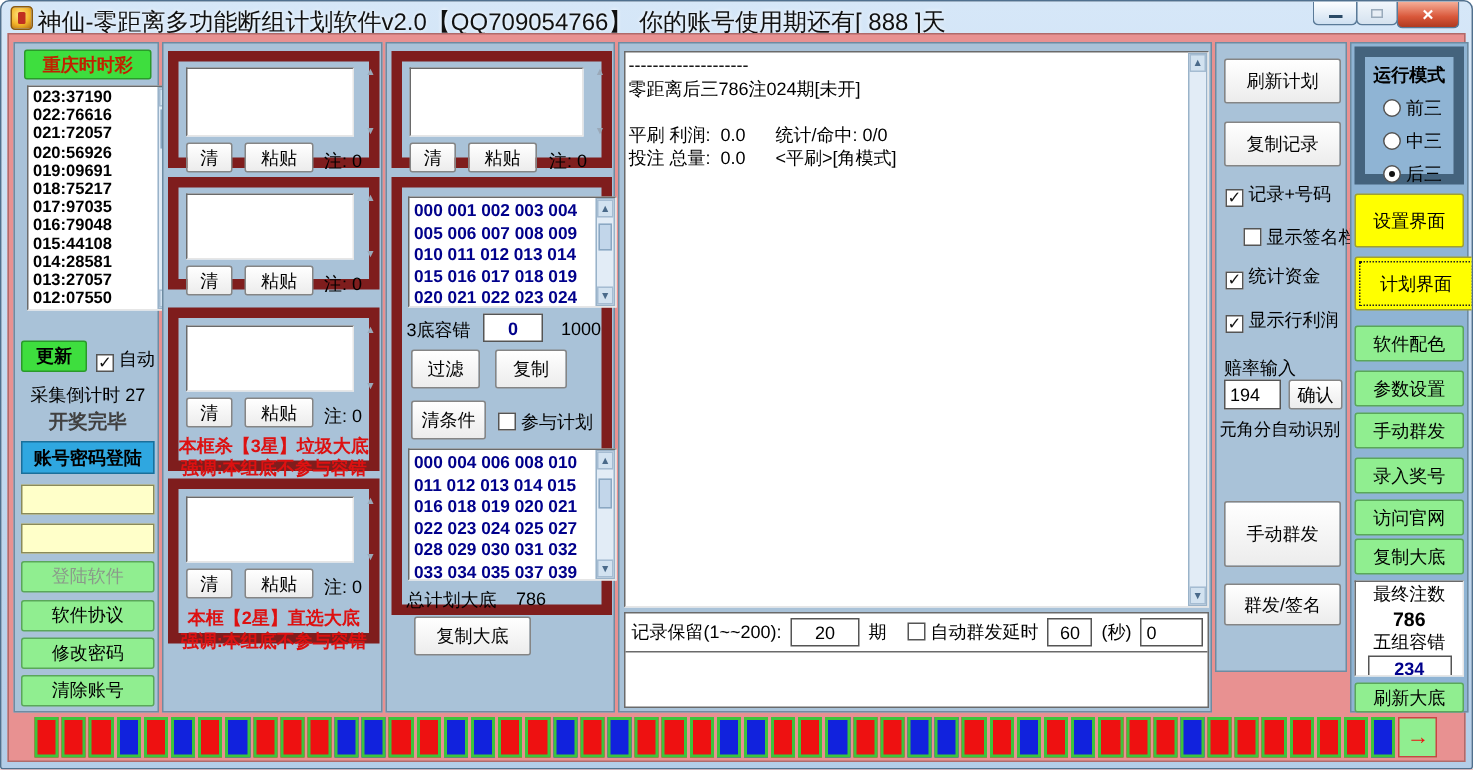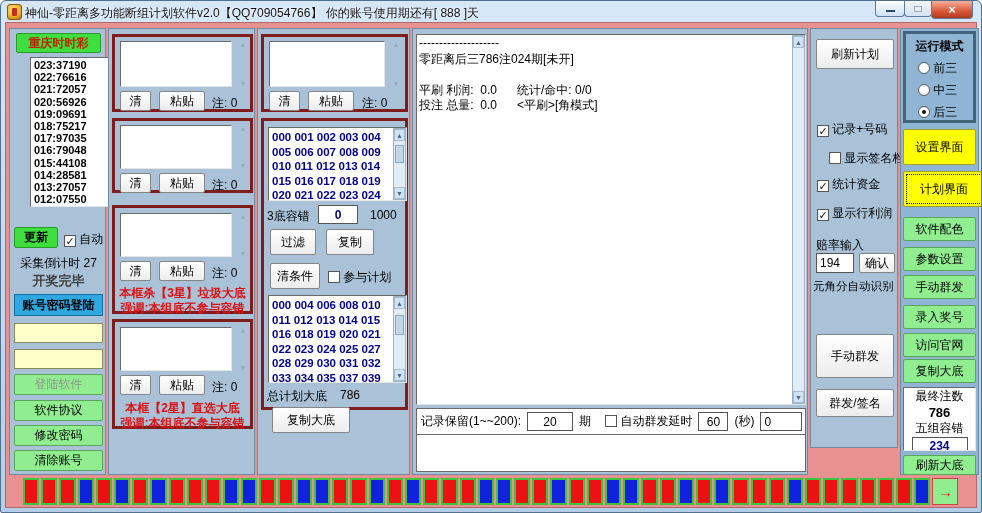--- a/index.html
+++ b/index.html
@@ -3,42 +3,42 @@
 <meta charset="utf-8">
 <style>
   * { box-sizing: border-box; margin: 0; padding: 0; }
   html,body { width:982px; height:513px; }
   body { font-family:"Liberation Sans","DejaVu Sans",sans-serif; font-size:12px; color:#000; }
 
   .window { position:relative; width:982px; height:513px;
     background:linear-gradient(#d6e7f8,#b3cde8); border:1px solid #50708e;
     border-radius:6px 6px 2px 2px; overflow:hidden; }
   .titlebar { position:absolute; left:0; top:0; right:0; height:22px; }
-  .title-text { position:absolute; left:24px; top:4px; font-size:12px; color:#111;
+  .title-text { position:absolute; left:24px; top:4px; font-size:16px; color:#111;
     text-shadow:0 0 3px #fff; white-space:nowrap; }
   .app-icon { position:absolute; left:6px; top:3px; width:15px; height:16px;
     background:radial-gradient(circle at 40% 35%, #ffe680, #f2b42a 55%, #b06a10);
     border:1px solid #8a5a10; border-radius:3px; }
   .app-icon::after { content:""; position:absolute; left:4px; top:3px; width:5px; height:8px;
     background:#c03020; border-radius:1px; }
   .winbtns { position:absolute; right:8px; top:0; display:flex; }
   .wb { height:16px; border:1px solid #5a7a98; border-top:none; border-radius:0 0 4px 4px;
     display:flex; align-items:center; justify-content:center; margin-left:-1px; }
   .wb-min { width:30px; background:linear-gradient(#fdfeff,#cfe0f1); }
   .wb-min i { display:block; width:9px; border-bottom:2px solid #2a4a66; margin-top:5px; }
   .wb-max { width:28px; background:linear-gradient(#f2f7fc,#d5e2ef); }
   .wb-max i { display:block; width:8px; height:6px; border:1px solid #9ab; background:#e8eef5; }
   .wb-close { width:42px; height:18px; background:linear-gradient(#f7b09a,#d9573a 60%,#b03a20);
     color:#fff; font-weight:bold; font-size:13px; }
 
   .client { position:absolute; left:4px; right:4px; top:21px; bottom:4px;
     background:#e89191; border:1px solid #b06a6a; }
 
   .panel { position:absolute; background:#a9c2d8; border:1px solid #6e8ba1; }
-  .gbox { position:absolute; border:3px solid #7f1d1d; }
+  .gbox { position:absolute; border:7px solid #7f1d1d; }
   .ta { position:absolute; background:#fff; border:1px solid;
     border-color:#6a6a6a #e6e6e6 #e6e6e6 #6a6a6a; overflow:hidden; }
   .btn { position:absolute; background:linear-gradient(#ffffff,#ececec);
     border:1px solid #858585; border-radius:2px; font-size:12px; color:#000;
     display:flex; align-items:center; justify-content:center; font-family:inherit; }
   .btn-green { background:#90ee90; border-color:#5aa75a; }
   .btn-vivid { background:#3ede3e; border-color:#2a9a2a; }
   .btn-yellow { background:#ffff00; border-color:#a0a030; }
   .btn-disabled { color:#8a9a8a; }
   .focus-dotted { outline:1px dotted #222; outline-offset:-4px; }
@@ -105,21 +105,21 @@
           <i></i>
         </div>
       <div class="wb wb-close">×</div>
     </div>
   </div>
 
   <div class="client"></div>
 
   <div class="panel" style="left:8px;top:27px;width:97px;height:447px">
     <button class="btn btn-vivid" style="left:6px;top:4px;width:85px;height:20px;color:#c02200;font-weight:bold">重庆时时彩</button>
-    <div class="ta" style="left:20px;top:28px;width:101px;height:150px">
+    <div class="ta" style="left:8px;top:28px;width:101px;height:150px">
       <div style="position:absolute;left:0;top:1px;right:14px;bottom:0;overflow:hidden;">
           <div class="list-row">023:37190</div>
           <div class="list-row">022:76616</div>
           <div class="list-row">021:72057</div>
           <div class="list-row">020:56926</div>
           <div class="list-row">019:09691</div>
           <div class="list-row">018:75217</div>
           <div class="list-row">017:97035</div>
           <div class="list-row">016:79048</div>
           <div class="list-row">015:44108</div>
@@ -282,20 +282,21 @@
           <span>自动群发延时</span></span>
         <input class="mini-input" style="position: static; width: 30px; height: 19px;" value="60">
         <span>(秒)</span>
         <input class="mini-input" style="position: static; width: 42px; height: 19px; text-align: left; padding-left: 3px;" value="0">
       </div>
     </div>
   </div>
 
   <div class="panel" style="left:809px;top:27px;width:88px;height:420px">
     <button class="btn" style="left:5px;top:10px;width:78px;height:30px">刷新计划</button>
+    <button class="btn" style="left:5px;top:52px;width:78px;height:30px">复制记录</button>
 
     <span class="lbl" style="left:6px;top:92px">
       <span class="cb on"></span>
       <span>记录+号码</span></span>
     <span class="lbl" style="left:18px;top:121px">
       <span class="cb"></span>
       <span>显示签名档</span></span>
     <span class="lbl" style="left:6px;top:147px">
       <span class="cb on"></span>
       <span>统计资金</span></span>

